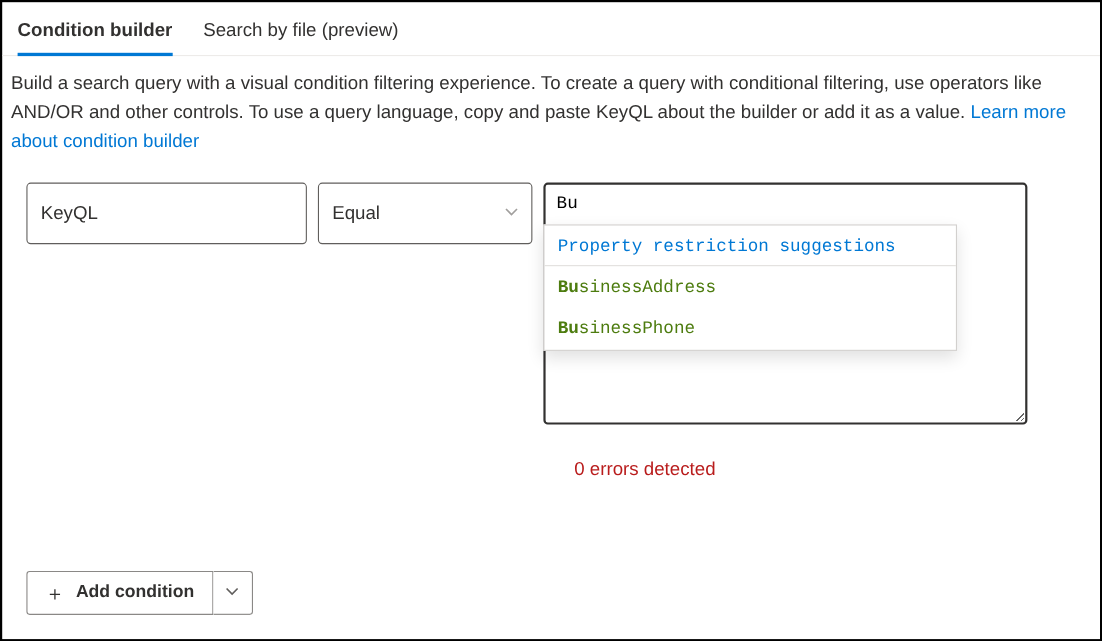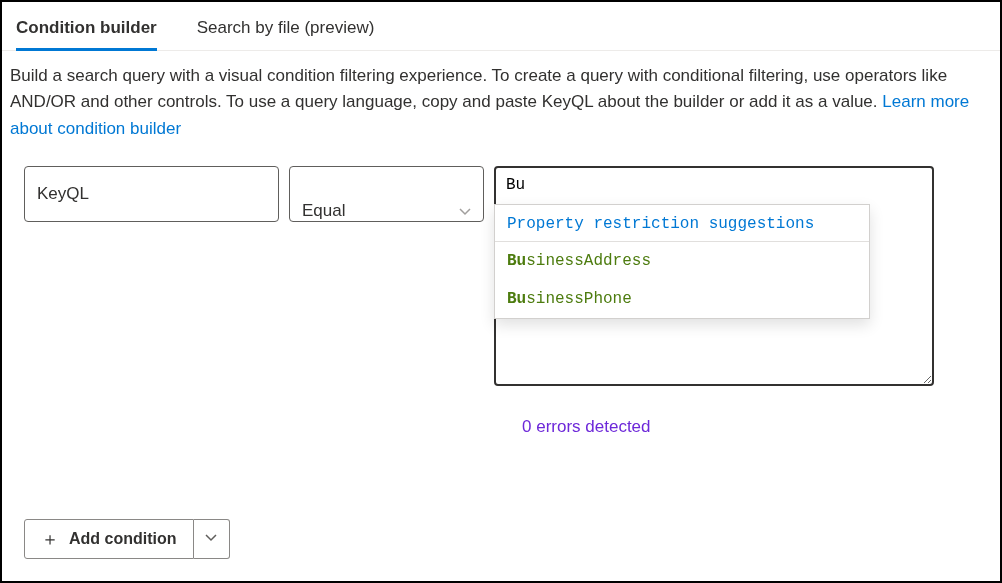--- a/index.html
+++ b/index.html
@@ -9,21 +9,21 @@
       color: #323130;
       background: #fff;
       width: 1002px;
       height: 583px;
       border: 2px solid #000;
       padding: 0;
       position: relative;
     }
     .tabs {
       display: flex;
-      gap: 40px;
+      gap: 28px;
       padding: 10px 14px 0 14px;
       border-bottom: 1px solid #edebe9;
     }
     .tab {
       padding: 6px 0 10px 0;
       font-size: 17px;
       color: #323130;
       cursor: pointer;
       border-bottom: 3px solid transparent;
       margin-bottom: -1px;
@@ -54,21 +54,21 @@
       border: 1px solid #605e5c;
       border-radius: 4px;
       display: flex;
       align-items: center;
       padding: 0 12px;
       font-size: 17px;
       color: #323130;
       background: #fff;
     }
     .field-select { width: 255px; }
-    .field-op { width: 195px; justify-content: space-between; align-items: flex-end; }
+    .field-op { width: 195px; justify-content: space-between; }
     .chevron {
       color: #a19f9d;
       font-size: 12px;
     }
     .textarea-wrap {
       position: relative;
       width: 392px;
     }
     .value-textarea {
       width: 440px;
@@ -107,21 +107,21 @@
     .sugg-item .m { font-weight: 700; }
     .trash {
       color: #605e5c;
       cursor: pointer;
       padding-top: 6px;
       margin-left: 6px;
     }
     .trash svg { width: 20px; height: 22px; }
     .errors {
       font-size: 17px;
-      color: #6d28d9;
+      color: #b91c1c;
       padding: 28px 0 0 520px;
     }
     .add-wrap {
       position: absolute;
       left: 22px;
       bottom: 22px;
       display: flex;
     }
     .add-btn {
       height: 40px;

